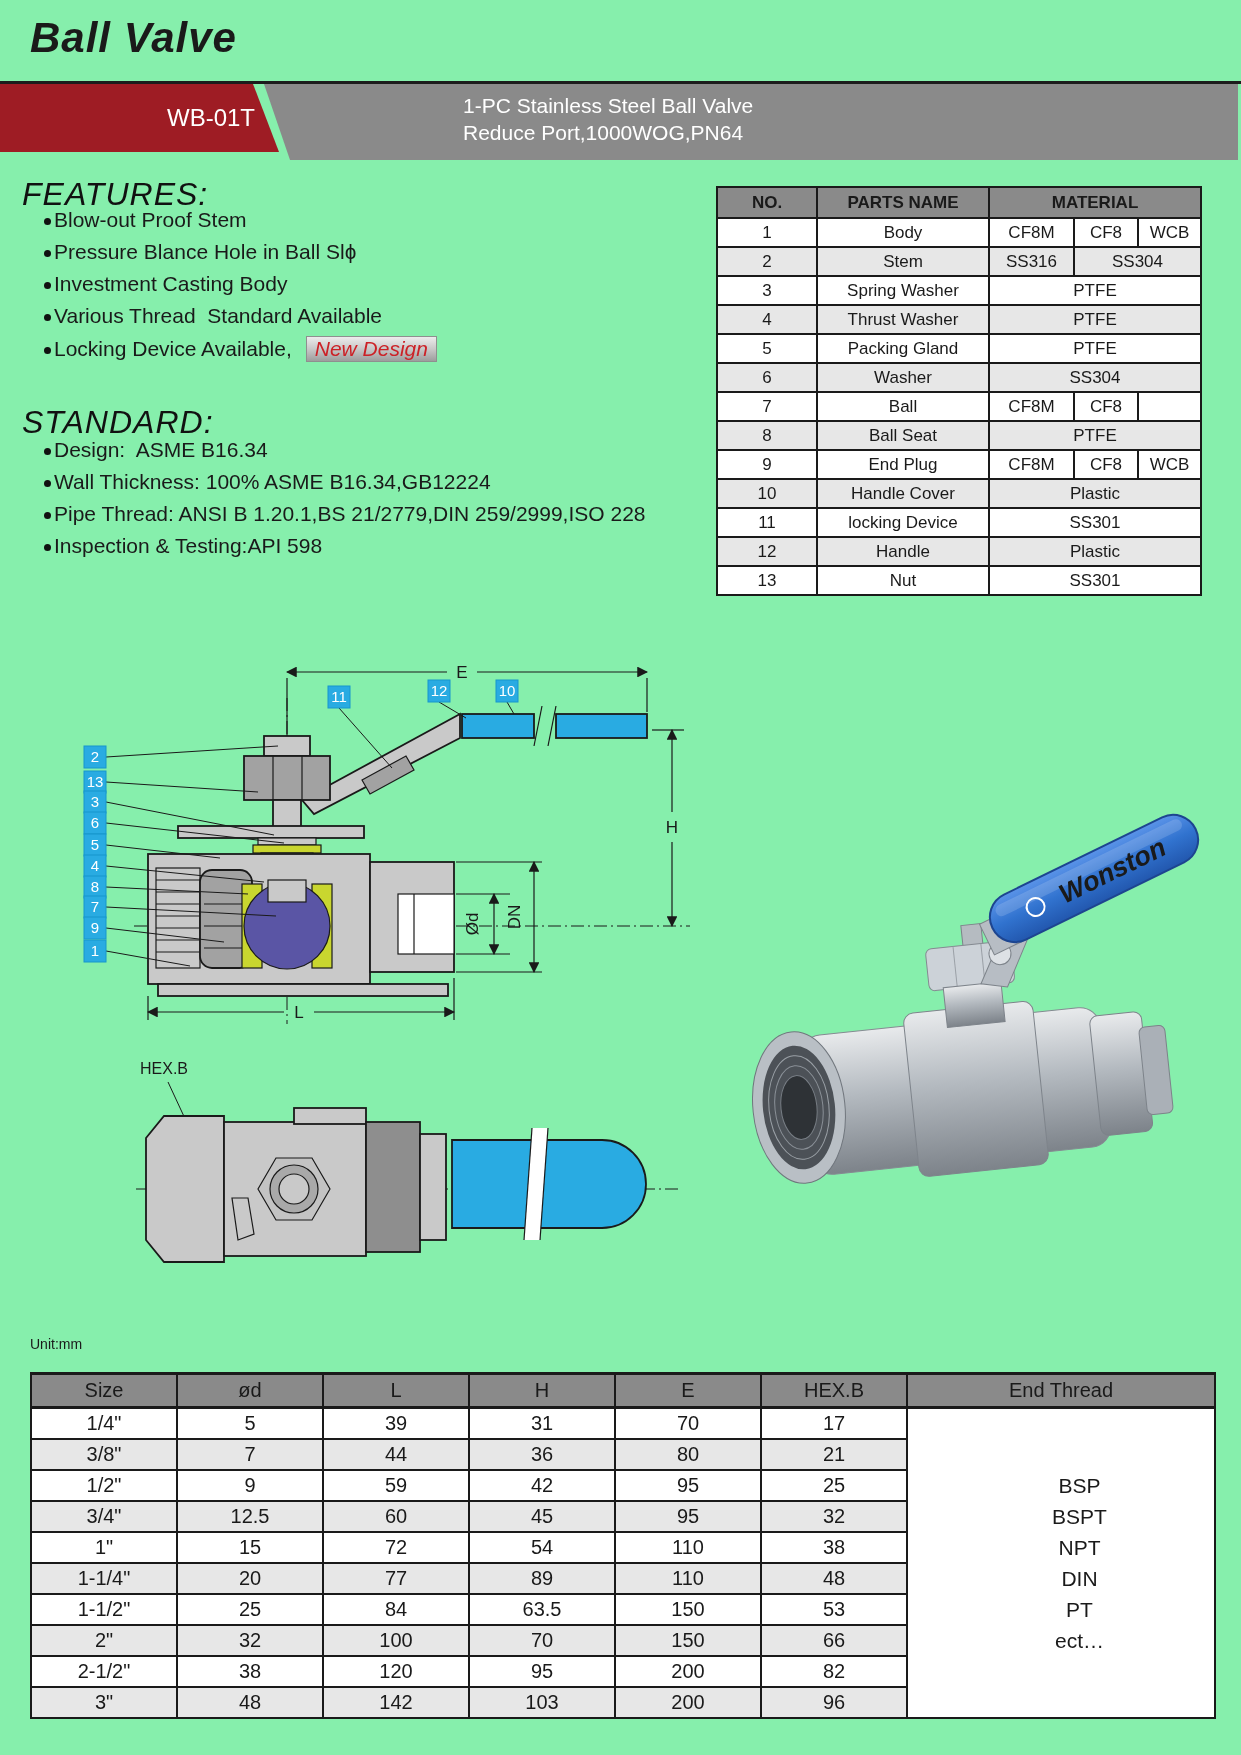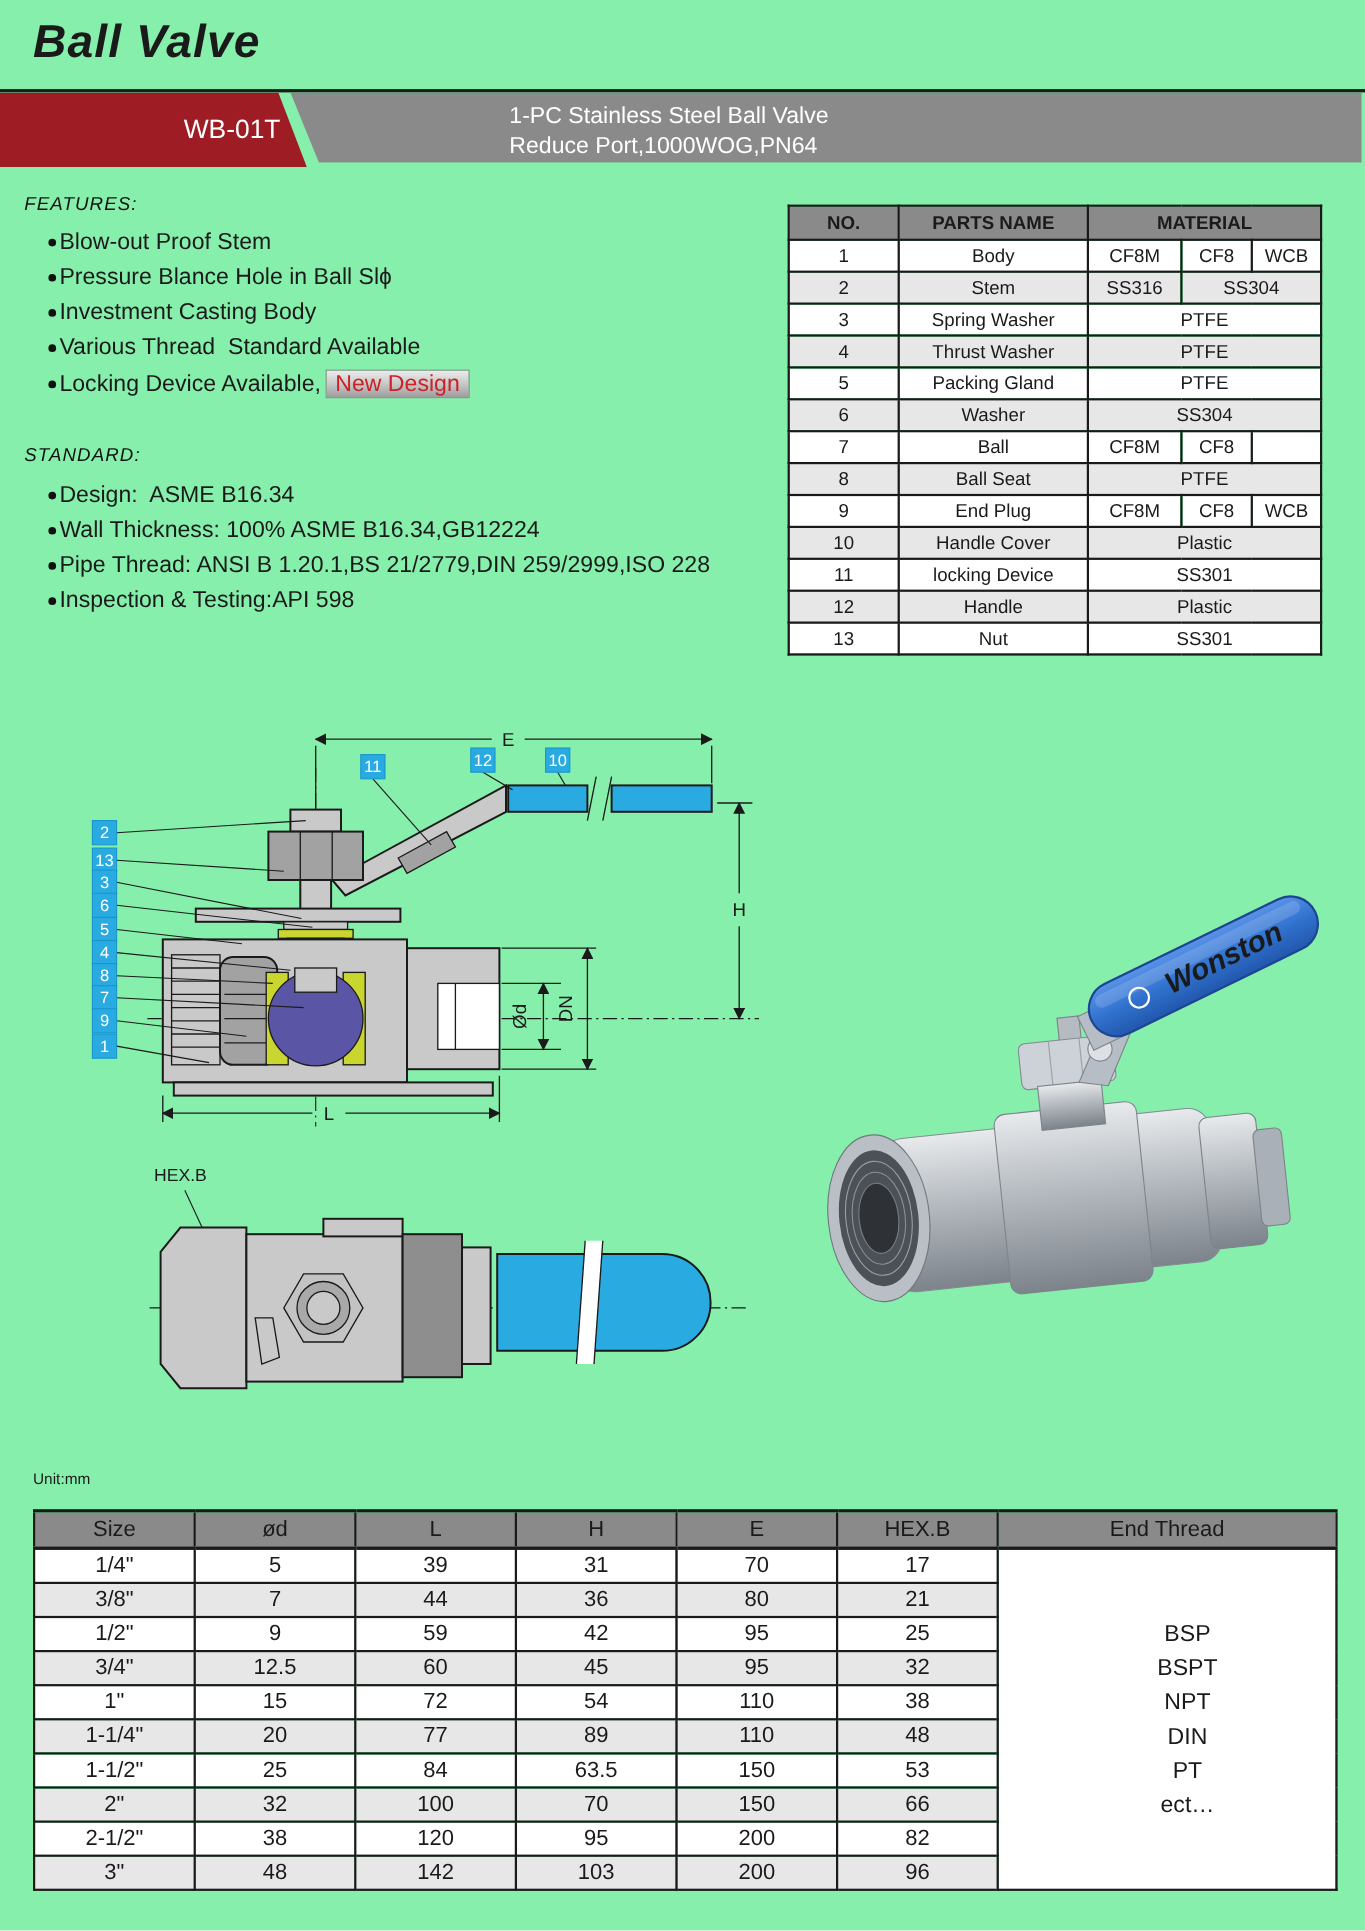--- a/index.html
+++ b/index.html
@@ -11,31 +11,31 @@
   html,body{background:#ffffff;}
   body{font-family:"Liberation Sans","DejaVu Sans",sans-serif;color:#1a1a1a;}
   .page{position:relative;width:1241px;height:1755px;background:#86efac;overflow:hidden;}
 
   .title{position:absolute;left:30px;top:14px;font-size:42px;font-weight:bold;font-style:italic;letter-spacing:1px;}
   .toprule{position:absolute;left:0;top:81px;width:1241px;height:3px;background:#1c1c1c;}
   .banner{position:absolute;left:0;top:84px;width:1241px;height:68px;}
   .banner-red{position:absolute;left:0;top:0;height:68px;width:282px;background:var(--accent-red);
     clip-path:polygon(0 0,253px 0,279px 100%,0 100%);}
   .banner-red span{position:absolute;left:0;top:20px;width:255px;text-align:right;color:#fff;font-size:24px;}
-  .banner-gray{position:absolute;left:263px;top:0;right:3px;height:64px;background:var(--banner-gray);
+  .banner-gray{position:absolute;left:263px;top:0;right:3px;height:76px;background:var(--banner-gray);
     clip-path:polygon(1px 0,100% 0,100% 100%,27px 100%);color:#fff;font-size:21px;line-height:27px;padding:8px 0 0 200px;}
 
-  .sect-head{position:absolute;font-size:17px;font-style:italic;letter-spacing:1px;color:#111;}
+  .sect-head{position:absolute;font-size:32px;font-style:italic;letter-spacing:1px;color:#111;}
   .blist{position:absolute;list-style:none;font-size:21px;}
   .blist li{margin-bottom:8px;white-space:pre-wrap;}
   .blt{display:inline-block;width:7px;height:7px;background:#111;border-radius:50%;margin-right:3px;vertical-align:2px;}
   .ftext,.stext{white-space:pre-wrap;}
-  .newdesign{display:inline-block;color:var(--highlight-red);
+  .newdesign{display:inline-block;font-style:italic;color:var(--highlight-red);
     background:linear-gradient(180deg,#ececec 0%,#c4c4c4 55%,#9d9d9d 100%);
-    border:1px solid #8f8f8f;padding:0 8px;margin-left:4px;}
+    border:1px solid #8f8f8f;padding:0 8px;margin-left:14px;}
 
   table{border-collapse:collapse;table-layout:fixed;}
   th,td{border:2px solid var(--line-dark);text-align:center;overflow:hidden;}
 
   .parts{position:absolute;left:716px;top:186px;width:484px;font-size:17px;}
   .parts th{background:var(--header-gray);height:31px;font-weight:bold;}
   .parts td{height:29px;background:#fff;}
   .parts tr.alt td{background:var(--row-alt);}
 
   .unit{position:absolute;left:30px;top:1336px;font-size:14px;}

